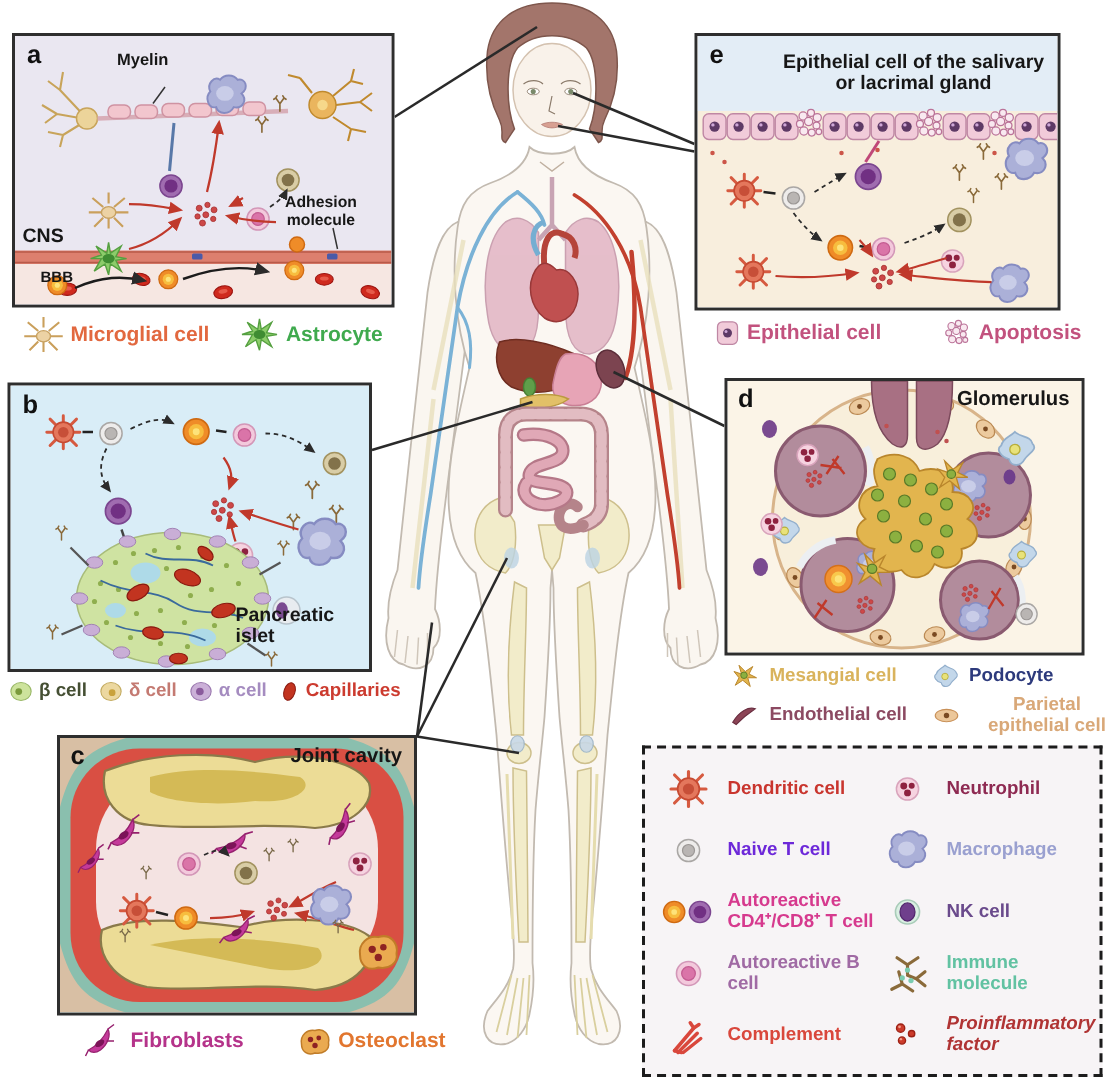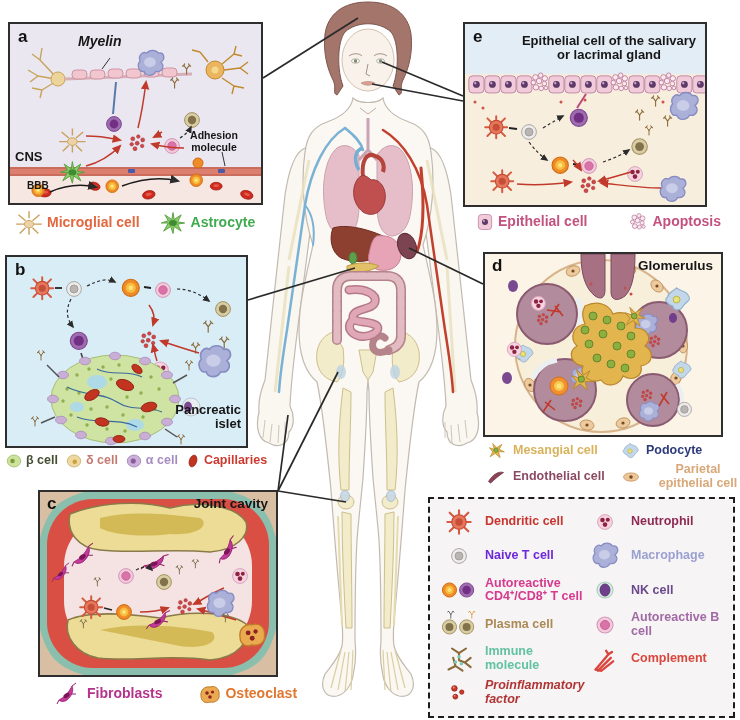--- a/index.html
+++ b/index.html
@@ -355,21 +355,21 @@
       <g stroke="#c0392b" stroke-width="1.5" fill="none">
         <path d="M76,112 C92,112 100,114 110,116" marker-end="url(#mr)"></path>
         <path d="M76,142 C92,138 102,130 110,122" marker-end="url(#mr)"></path>
         <path d="M174,124 C160,124 150,122 142,120" marker-end="url(#mr)"></path>
         <path d="M152,108 C148,110 146,112 144,113" marker-end="url(#mr)"></path>
         <path d="M128,104 C132,88 134,74 136,58" marker-end="url(#mr)"></path>
       </g>
       <line x1="212" y1="128" x2="215" y2="142" stroke="#333" stroke-width="1"></line>
     </svg>
     <div class="pletter" style="left:8px;top:4px;">a</div>
-    <div class="inlab" style="left:68px;top:10px;font-size:14px;font-style:italic;">Myelin</div>
+    <div class="inlab" style="left:68px;top:10px;font-size:11px;">Myelin</div>
     <div class="inlab" style="left:5px;top:126px;font-size:13px;">CNS</div>
     <div class="inlab" style="left:17px;top:156px;font-size:10px;">BBB</div>
     <div class="inlab" style="left:162px;top:106px;width:84px;font-size:10.5px;text-align:center;">Adhesion molecule</div>
   </div>
   <div class="subleg" style="left:6px;top:187px;font-size:14px;gap:18px;">
     <span class="it">
       <svg width="30" height="28" viewBox="0 0 24 24">
             <use href="#sym-microglia"></use>
           </svg>
       <span class="llab" style="font-size: 14px; color: rgb(226, 104, 63);">Microglial cell</span>
@@ -513,21 +513,21 @@
               </g>
           <g transform="translate(168,176) scale(0.5)">
                 <use href="#sym-ab"></use>
               </g>
         </g>
         <circle cx="184" cy="150" r="9" fill="#e8ecf0" stroke="#b8c4cc"></circle>
         <ellipse cx="181" cy="150" rx="4" ry="5.5" fill="#7a4a90"></ellipse>
       </g>
     </svg>
     <div class="pletter" style="left:8px;top:4px;">b</div>
-    <div class="inlab" style="left:150px;top:146px;width:84px;font-size:13px;text-align:right;">Pancreatic islet</div>
+    <div class="inlab" style="left:150px;top:146px;width:84px;font-size:13px;text-align:left;">Pancreatic islet</div>
   </div>
   <div class="subleg" style="left:0px;top:196px;font-size:13px;gap:7px;">
     <span class="it">
       <svg width="18" height="18" viewBox="0 0 24 24">
             <ellipse cx="12" cy="12" rx="9" ry="8" fill="#cde39c" stroke="#9ab868"></ellipse>
             <circle cx="10" cy="12" r="3" fill="#7a9a3c"></circle>
           </svg>
       <span class="llab" style="color: rgb(69, 79, 51);">β cell</span>
     </span>
     <span class="it">
@@ -994,39 +994,20 @@
   <div class="lrow">
     <span class="lic">
           <svg width="26" height="26" viewBox="0 0 24 24">
             <use href="#sym-nk"></use>
           </svg>
         </span>
     <span class="llab" style="color: rgb(106, 74, 140);">NK cell</span>
   </div>
   <div class="lrow">
     <span class="lic">
-          <svg width="42" height="28" viewBox="0 0 44 28">
-            <g transform="translate(0,4)">
-              <use href="#sym-plasma"></use>
-            </g>
-            <g transform="translate(18,4)">
-              <use href="#sym-plasma"></use>
-            </g>
-            <g color="#5a5a5a" transform="translate(8,-3) scale(0.45)">
-              <use href="#sym-ab"></use>
-            </g>
-            <g color="#e09a3c" transform="translate(30,-3) scale(0.45)">
-              <use href="#sym-ab"></use>
-            </g>
-          </svg>
-        </span>
-    <span class="llab" style="color: rgb(171, 138, 85);">Plasma cell</span>
-  </div>
-  <div class="lrow">
-    <span class="lic">
           <svg width="26" height="26" viewBox="0 0 24 24">
             <use href="#sym-bpink"></use>
           </svg>
         </span>
     <span class="llab" style="color: rgb(160, 106, 164);">Autoreactive B cell</span>
   </div>
   <div class="lrow">
     <span class="lic">
           <svg width="30" height="28" viewBox="0 0 24 24">
       <g stroke="#8a6a3a" stroke-width="1.8" fill="none" stroke-linecap="round">

